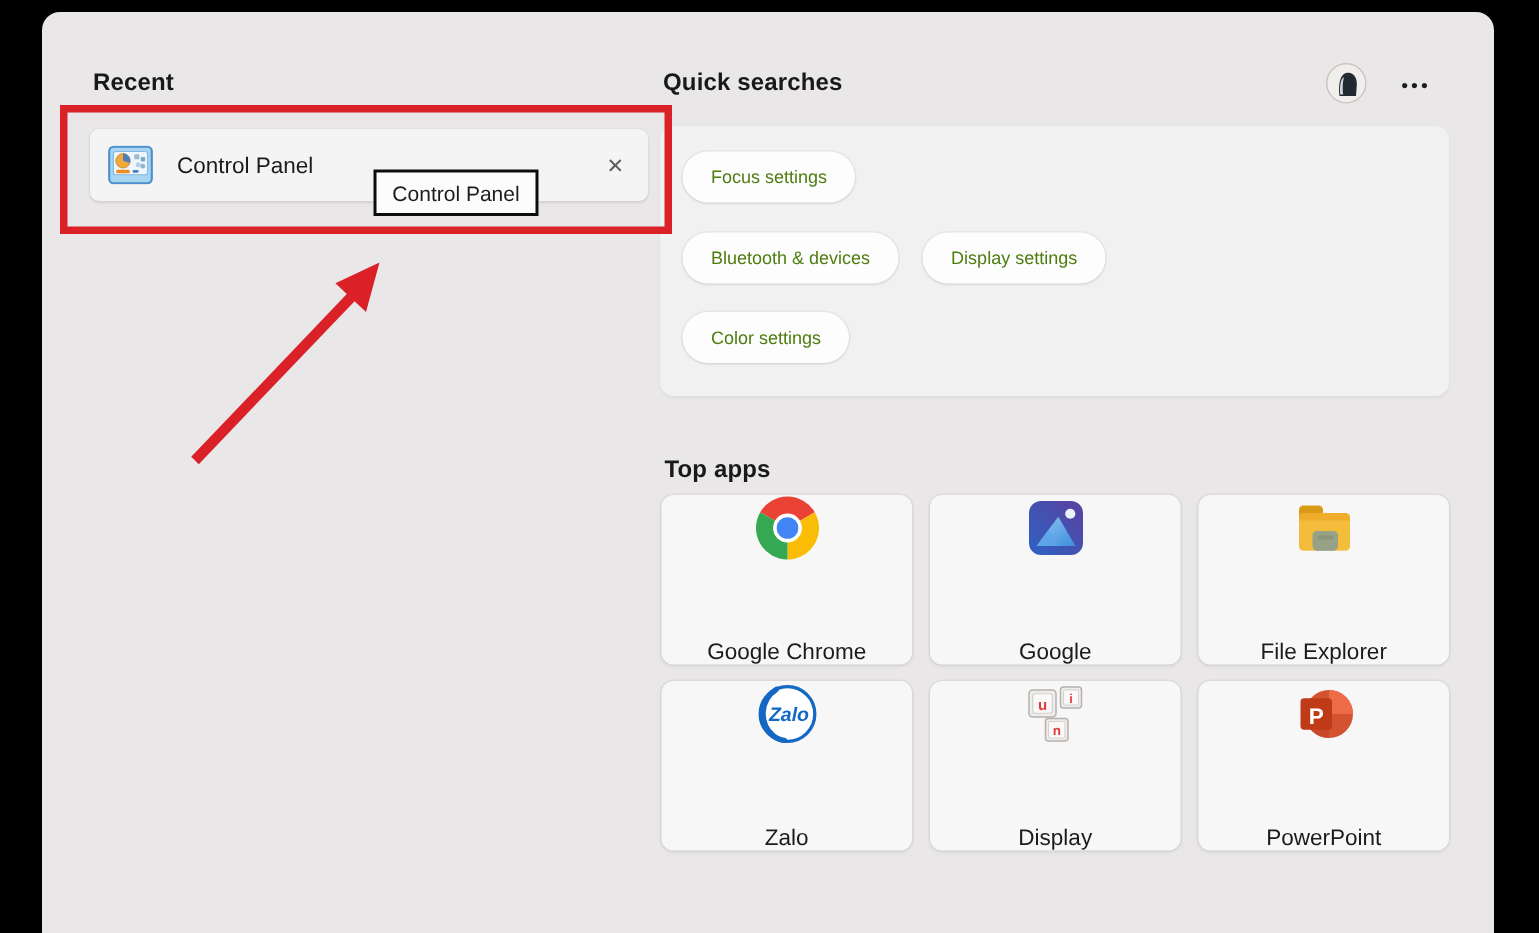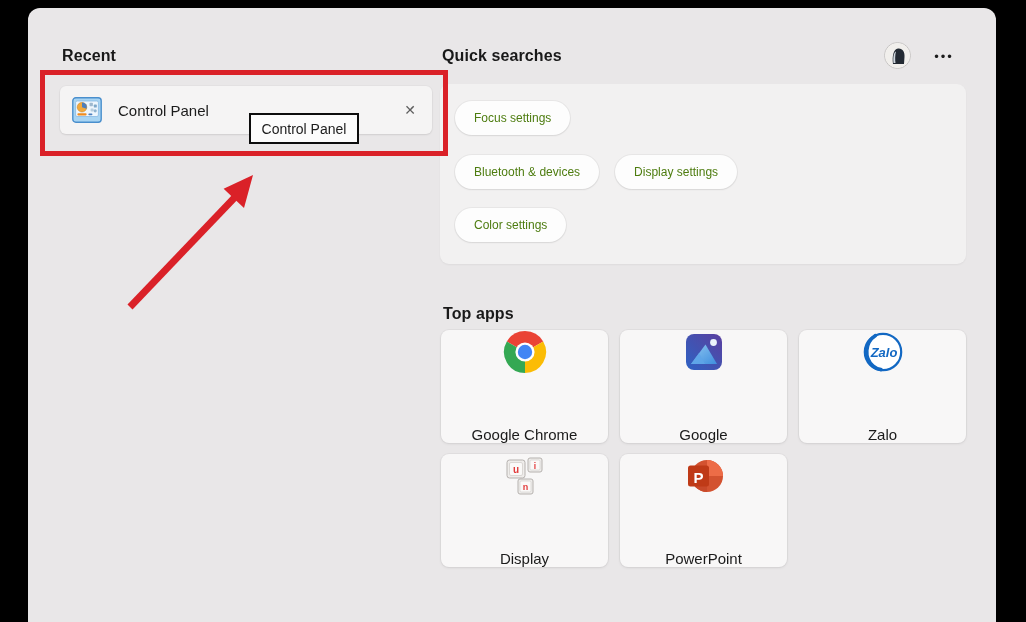--- a/index.html
+++ b/index.html
@@ -170,20 +170,32 @@
           </defs>
           <rect x="4" y="4" width="36" height="36" rx="8" fill="url(#pbg)"></rect>
           <path d="M9 34 L23.5 14.5 L35 34 Z" fill="url(#pmt)"></path>
           <path d="M9 34 L17 23 L23 34 Z" fill="#5ea4e8" opacity="0.85"></path>
           <circle cx="31.5" cy="12.5" r="3.4" fill="#eaf3fb"></circle>
         </svg>
       </span>
       <span class="app-label">Google</span>
     </div>
 
+    <div class="app-tile">
+      <span class="app-icon">
+        <svg width="44" height="44" viewBox="0 0 44 44">
+          <path d="M5 10 a3 3 0 0 1 3-3 h10 a3 3 0 0 1 3 3 v6 h-16 Z" fill="#d99b16"></path>
+          <rect x="5" y="12" width="34" height="25" rx="3" fill="#eead2a"></rect>
+          <rect x="14" y="24" width="17" height="13" rx="3" fill="#1f6fd0"></rect>
+          <rect x="17" y="27" width="11" height="2.6" rx="1.3" fill="#0d55aa"></rect>
+          <path d="M5 17 h34 v17 a3 3 0 0 1 -3 3 h-28 a3 3 0 0 1 -3 -3 Z" fill="#f8ca48" opacity="0.55"></path>
+        </svg>
+      </span>
+      <span class="app-label">File Explorer</span>
+    </div>
 
     <div class="app-tile">
       <span class="app-icon">
         <svg width="44" height="44" viewBox="0 0 44 44">
           <circle cx="22" cy="22" r="18.2" fill="#fff" stroke="#1268c3" stroke-width="2.2"></circle>
           <path d="M14.5 5.6 A19.3 19.3 0 0 0 12.2 36.2 C 14.5 38.2 17.5 39.4 20 39.6" fill="none" stroke="#1268c3" stroke-width="3.6" stroke-linecap="round"></path>
           <text x="23" y="26.5" text-anchor="middle" font-family="Liberation Sans, sans-serif" font-size="13" font-weight="bold" font-style="italic" fill="#1268c3">Zalo</text>
         </svg>
       </span>
       <span class="app-label">Zalo</span>

